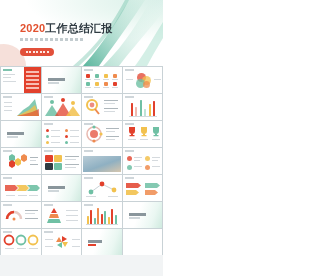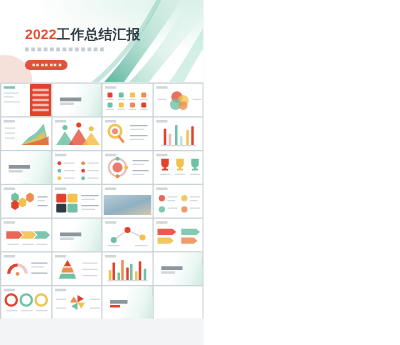--- a/index.html
+++ b/index.html
@@ -81,21 +81,21 @@
           </linearGradient>
         </defs>
         <path d="M10 66 C 34 40, 44 18, 56 0 L 72 0 C 58 22, 40 46, 26 66 Z" fill="url(#g1)"></path>
         <path d="M30 66 C 54 42, 66 20, 78 0 L 90 0 L 90 12 C 76 30, 58 50, 46 66 Z" fill="url(#g2)"></path>
         <path d="M0 66 C 26 44, 40 22, 52 0 L 56 0 C 44 24, 26 48, 6 66 Z" fill="#58b79b" opacity=".35"></path>
         <path d="M62 66 C 74 50, 82 34, 90 22 L 90 38 C 84 48, 78 58, 74 66 Z" fill="#9fdcc8" opacity=".45"></path>
       </svg>
     </div>
 
     <div class="hero-text">
-      <div class="hero-title"><span class="yr">2022</span><span>工作总结汇报</span></div>
+      <div class="hero-title"><span class="yr">2020</span><span>工作总结汇报</span></div>
       <div class="hero-sub" title="汇报人：XXX 时间：20XX.XX">
         <i></i>
           <i></i>
           <i></i>
           <i></i>
           <i></i>
           <i></i>
           <i></i>
           <i></i>
           <i></i>

